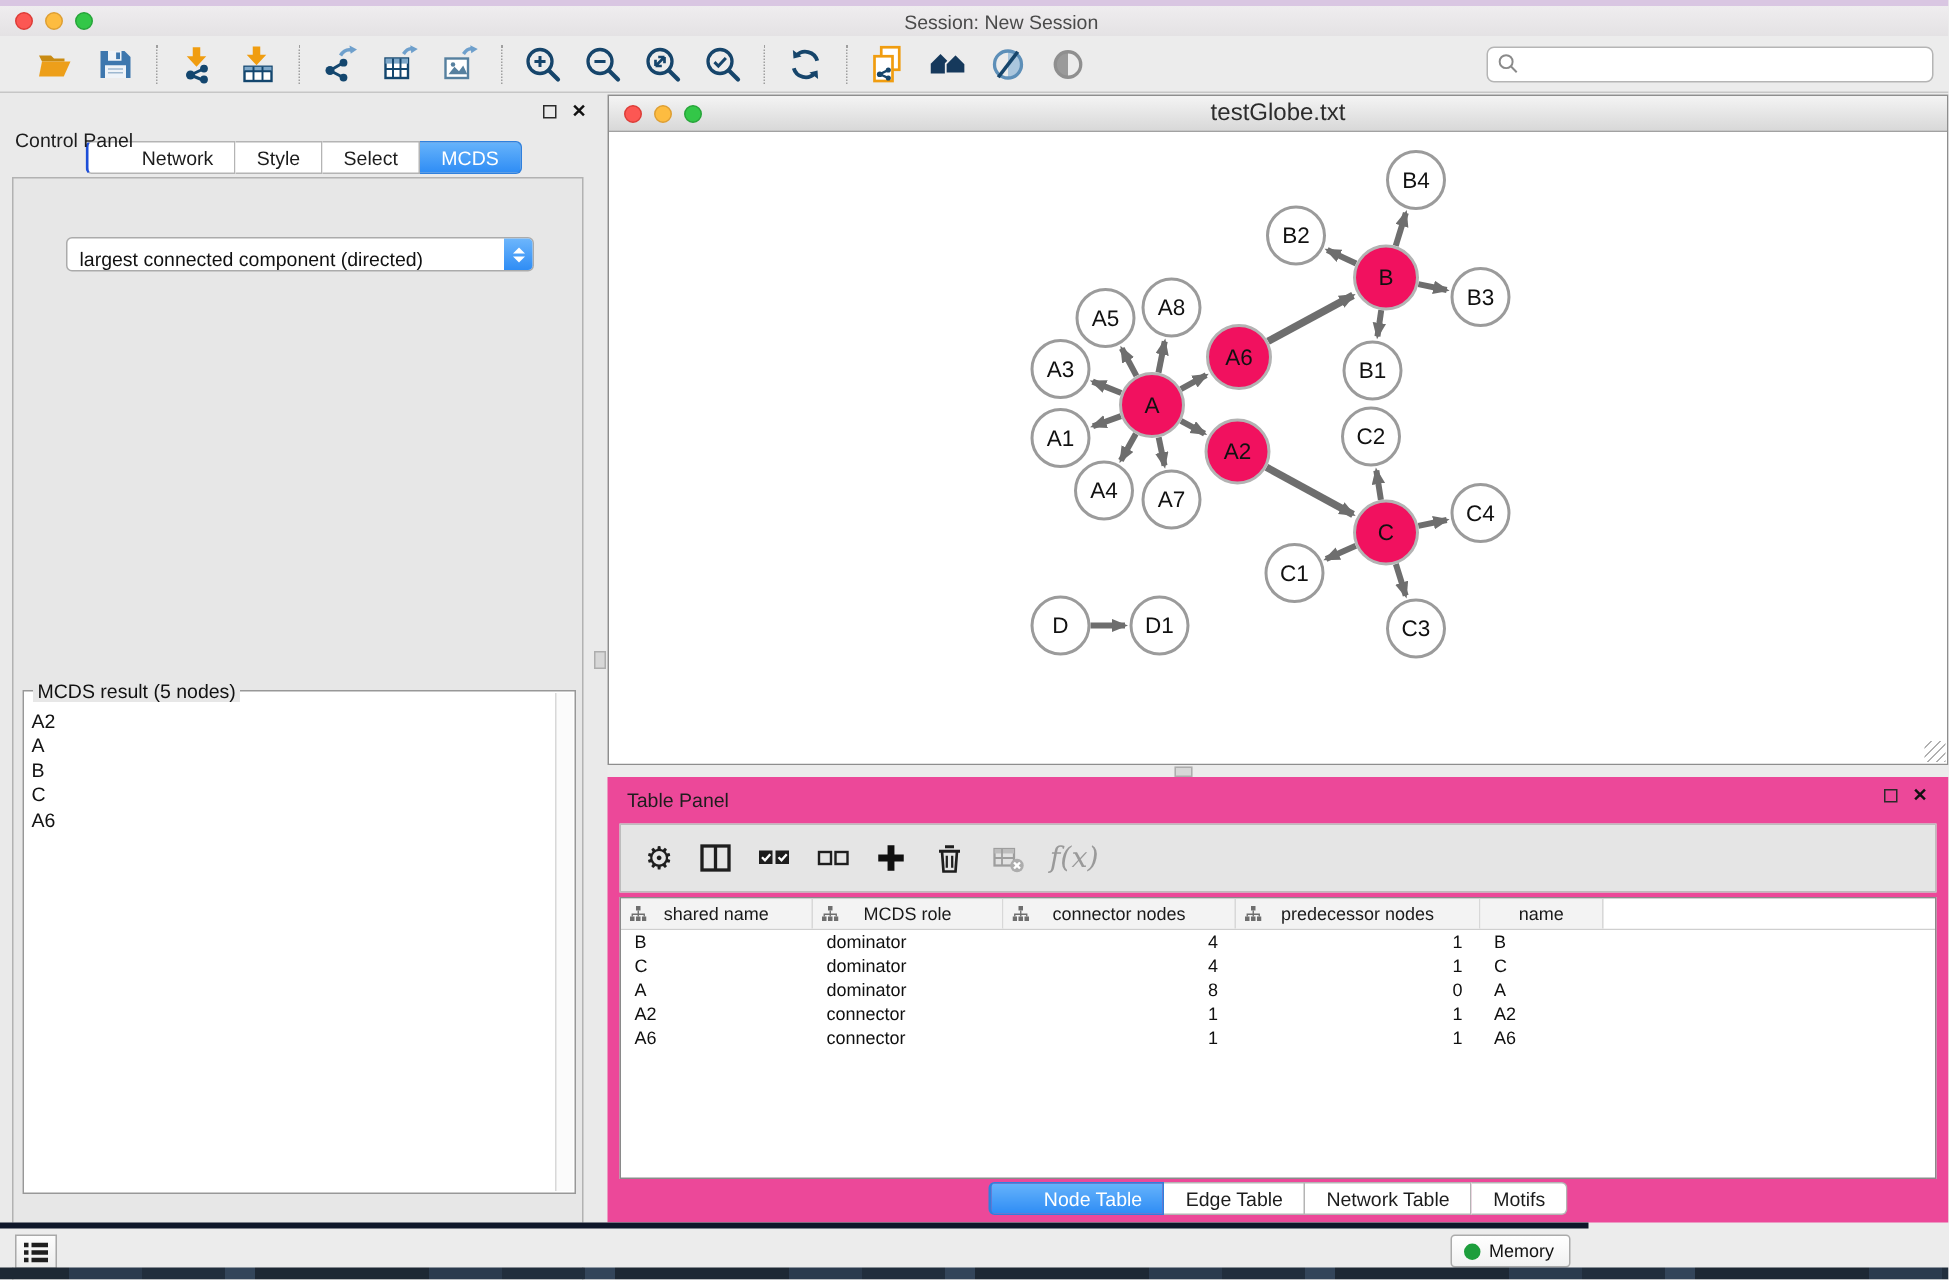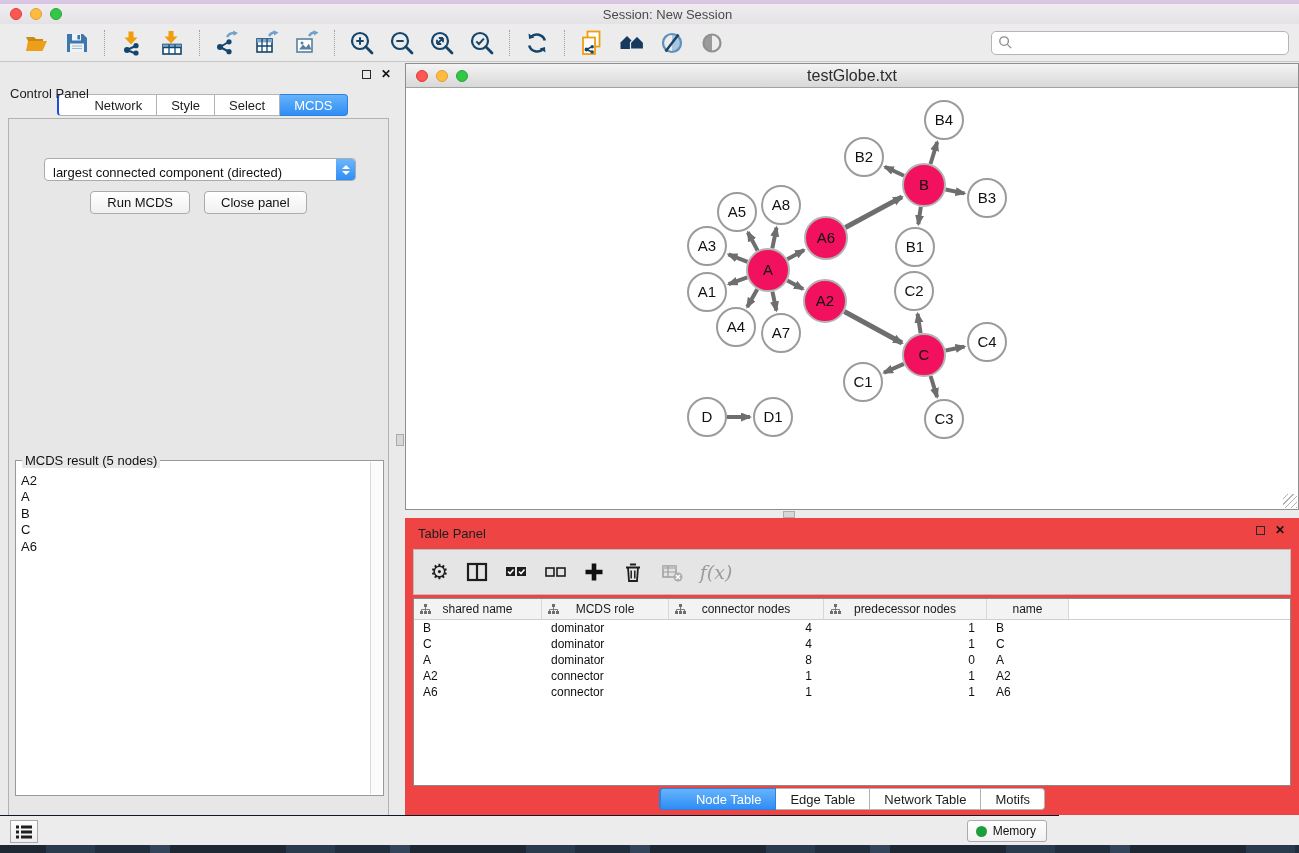--- a/index.html
+++ b/index.html
@@ -62,21 +62,21 @@
   .net-title { position:absolute; left:0; right:0; text-align:center; font-size:16px; color:#2c2c2c; }
   .net-canvas { position:relative; width:892px; height:421px; background:#fff; }
   .resize-grip { position:absolute; right:1px; bottom:1px; width:14px; height:14px;
      background:repeating-linear-gradient(135deg, transparent 0 3px, #b0b0b0 3px 4px); }
 
   
   .v-knob { position:absolute; left:396px; top:434px; width:8px; height:12px; background:#d7d7d7; border:1px solid #adadad; }
   .h-knob { position:absolute; left:783px; top:511px; width:12px; height:7px; background:#d7d7d7; border:1px solid #adadad; }
 
   
-  .table-panel { position:absolute; left:405px; top:518px; width:894px; height:297px; background:#ef4444; }
+  .table-panel { position:absolute; left:405px; top:518px; width:894px; height:297px; background:#ec4899; }
   .tp-header { position:relative; height:28px; }
   .tp-title { position:absolute; left:13px; top:8px; font-size:13px; color:#1d1d1d; }
   .tp-toolbar { position:absolute; left:8px; top:31px; width:878px; height:46px; background:#e5e5e5; border:1px solid #bdbdbd; display:flex; align-items:center; gap:17px; padding-left:16px; }
   .tt-btn { border:none; background:transparent; display:flex; align-items:center; justify-content:center; height:30px; }
   .tt-btn svg { width:22px; height:22px; }
   .gear-glyph { font-size:21px; color:#1e1e1e; font-family:"DejaVu Sans", sans-serif; line-height:22px; }
   .fx-label { font-family:"DejaVu Serif", serif; font-style:italic; font-size:19px; color:#9a9a9a; }
 
   .data-table { position:absolute; left:8px; top:80px; width:878px; height:188px; background:#fff; border:1px solid #8a8a8a; overflow:hidden; }
   .thead { display:flex; height:21px; border-bottom:1px solid #cfcfcf; }
@@ -84,21 +84,21 @@
   .th .col-icon { position:absolute; left:6px; top:5px; }
   .th-filler { flex:1; background:#fff; }
   .trow { display:flex; height:16px; align-items:center; }
   .td { font-size:12px; color:#101010; white-space:nowrap; overflow:hidden; }
   .td.left { text-align:left; padding-left:9px; }
   .td.right { text-align:right; padding-right:12px; }
 
   .bottom-tabs { position:absolute; left:0; top:270px; width:100%; display:flex; justify-content:center; }
 
   
-  .status-bar { position:absolute; left:0; top:815px; width:1059px; height:30px; background:#ececec; border-top:1px solid #0f172a; }
+  .status-bar { position:absolute; left:0; top:815px; width:1059px; height:30px; background:#ececec; border-top:4px solid #0f172a; }
   .list-btn { position:absolute; left:10px; top:4px; width:28px; height:23px; background:linear-gradient(#fdfdfd,#ededed); border:1px solid #a9a9a9; display:flex; align-items:center; justify-content:center; }
   .memory-btn { position:absolute; right:12px; top:4px; height:22px; padding:0 10px 0 8px; background:linear-gradient(#ffffff,#f1f1f1); border:1px solid #ababab; border-radius:3px; display:flex; align-items:center; gap:6px; font-size:12px; color:#111; }
   .mem-dot { width:11px; height:11px; border-radius:50%; background:#1d9e3c; }
 
   .desktop-strip { position:absolute; left:0; top:845px; width:1299px; height:8px;
     background:repeating-linear-gradient(90deg,#1d2834 0 46px,#2b3b4e 46px 95px,#212e3d 95px 150px,#33455a 150px 170px,#1d2834 170px 240px); }
 </style>
 </head>
 <body>
 
@@ -285,24 +285,20 @@
       <div class="seg">Select</div>
       <div class="seg active">MCDS</div>
     </div>
   <div class="cp-body">
     <div class="dropdown">
       <span class="dropdown-value">largest connected component (directed)</span>
       <span class="dropdown-stepper">
           <span class="chev up"></span>
           <span class="chev down"></span>
         </span>
-    </div>
-    <div class="btn-row">
-      <button class="push-btn">Run MCDS</button>
-      <button class="push-btn">Close panel</button>
     </div>
     <div class="result-box">
       <span class="result-legend">MCDS result (5 nodes)</span>
       <div class="result-list" id="result-list">
           <div class="result-item">A2</div>
           <div class="result-item">A</div>
           <div class="result-item">B</div>
           <div class="result-item">C</div>
           <div class="result-item">A6</div>
         </div>

